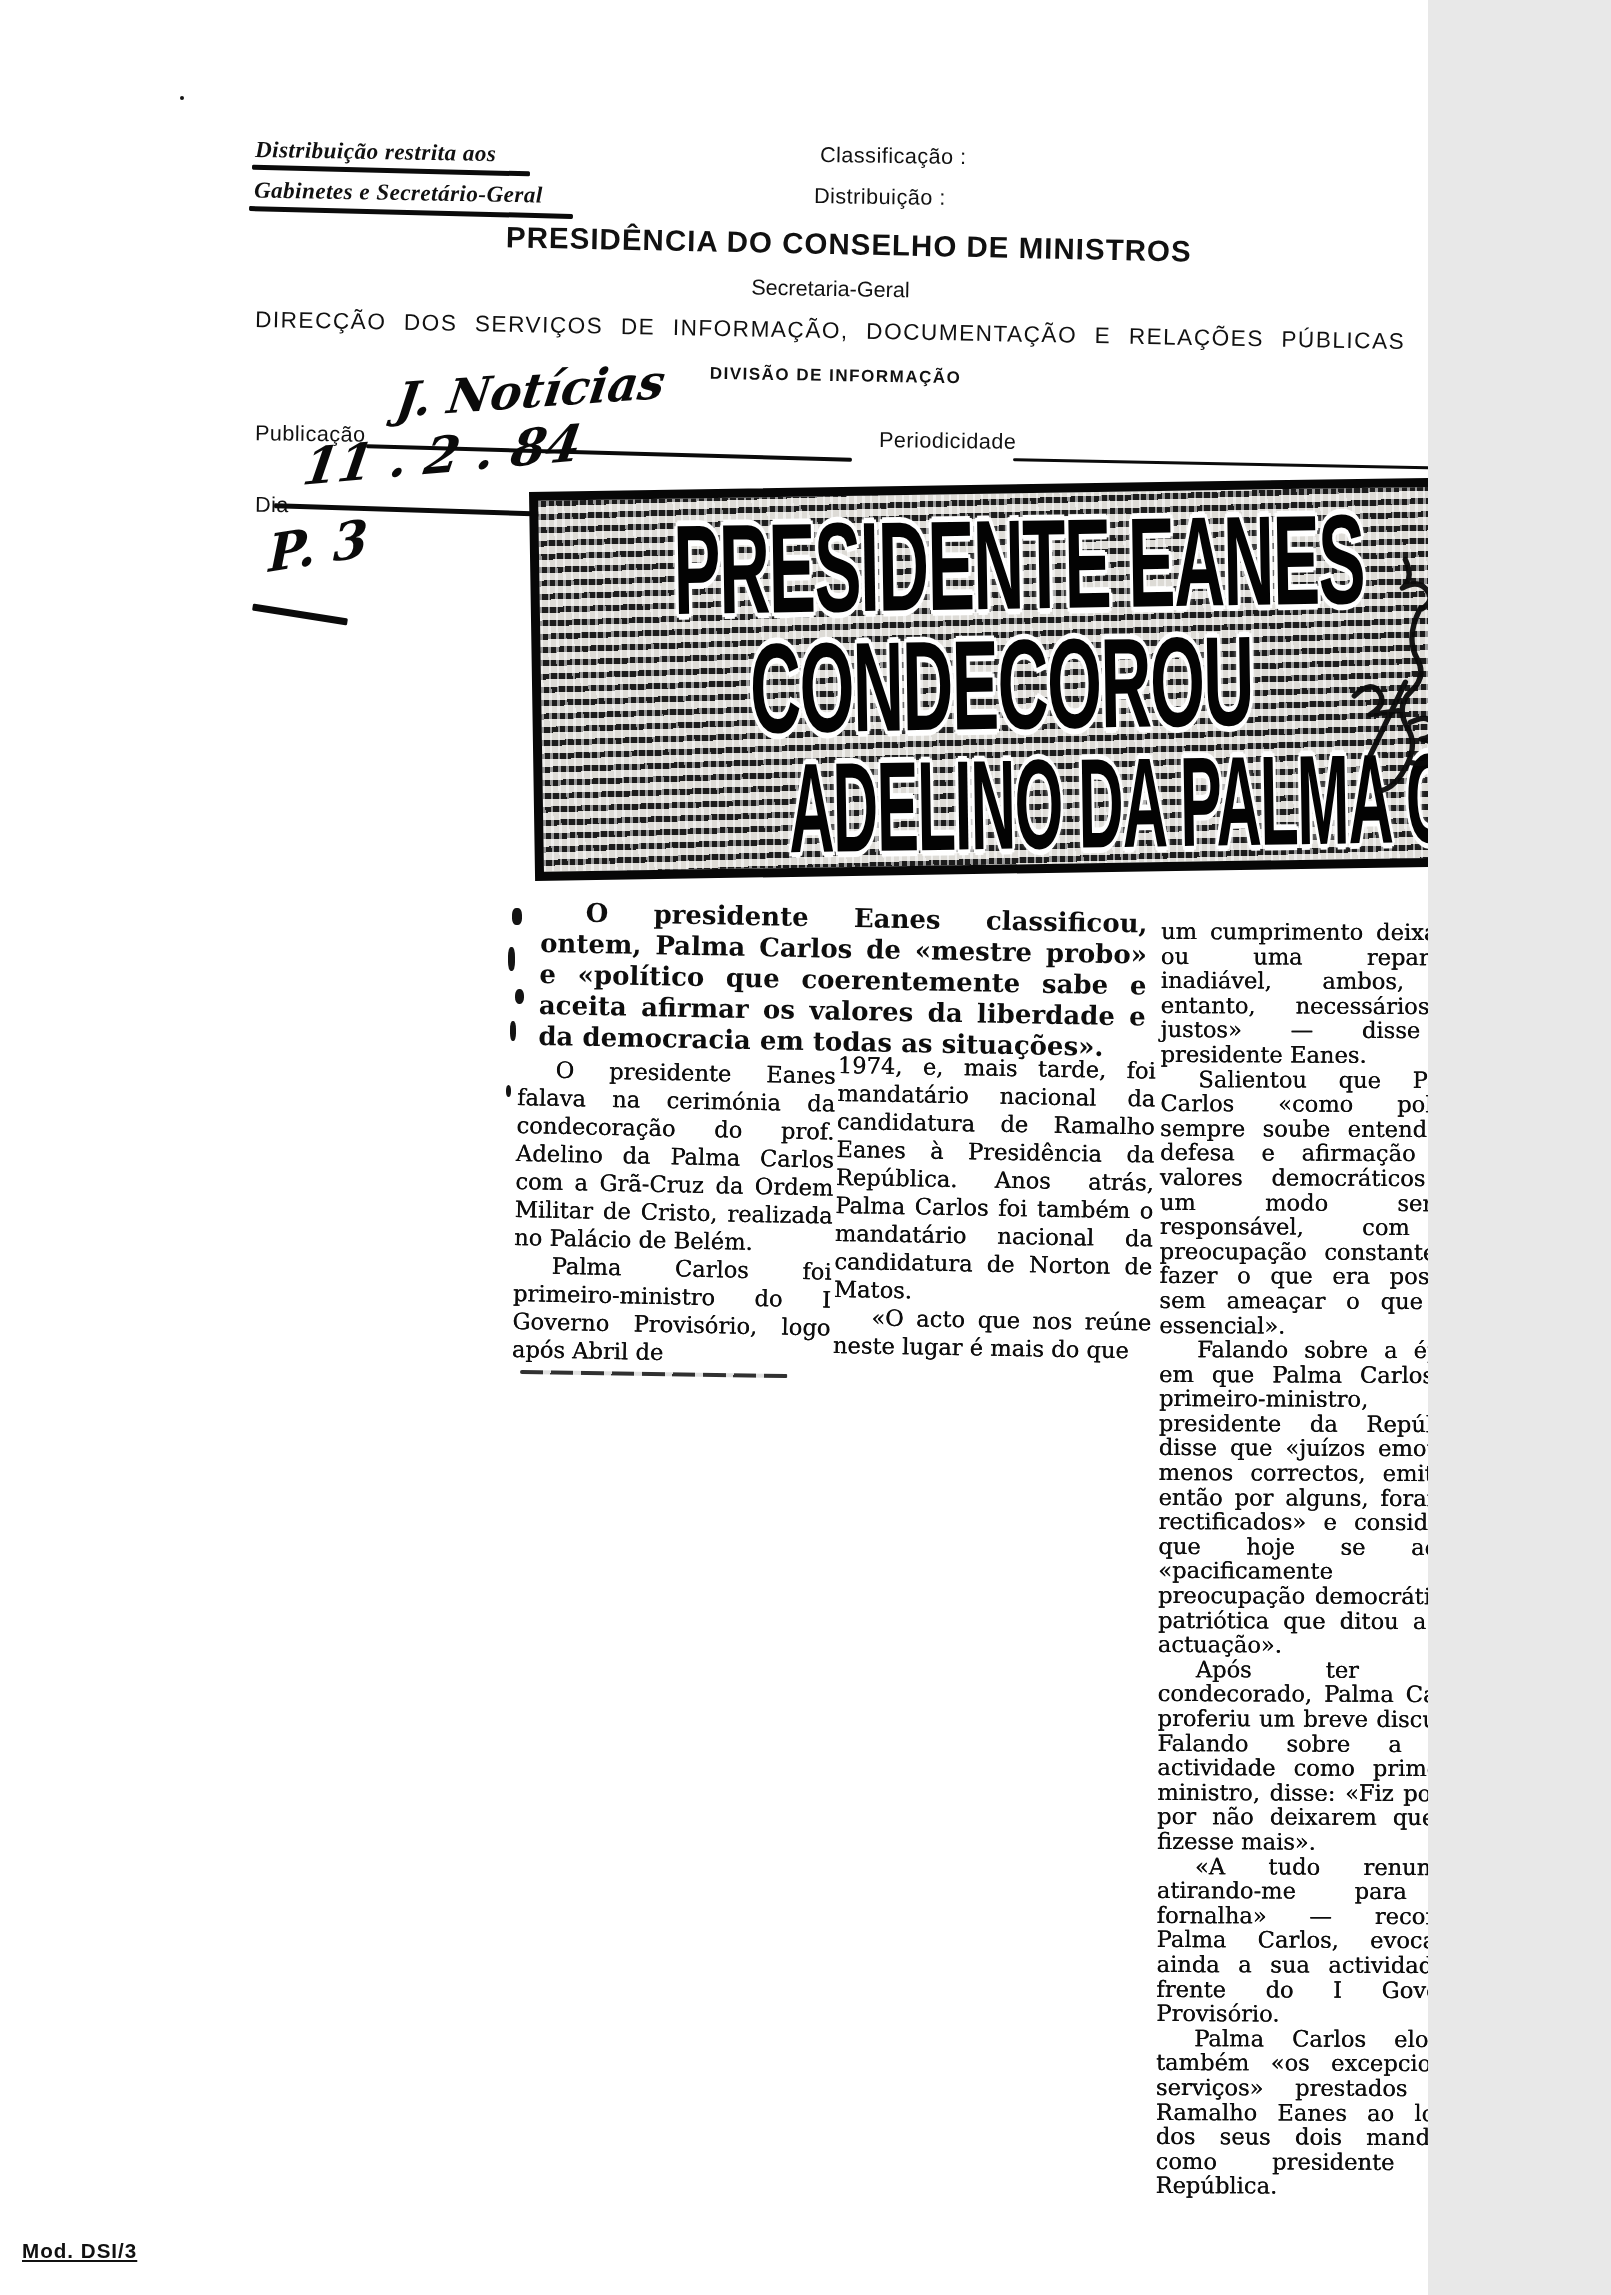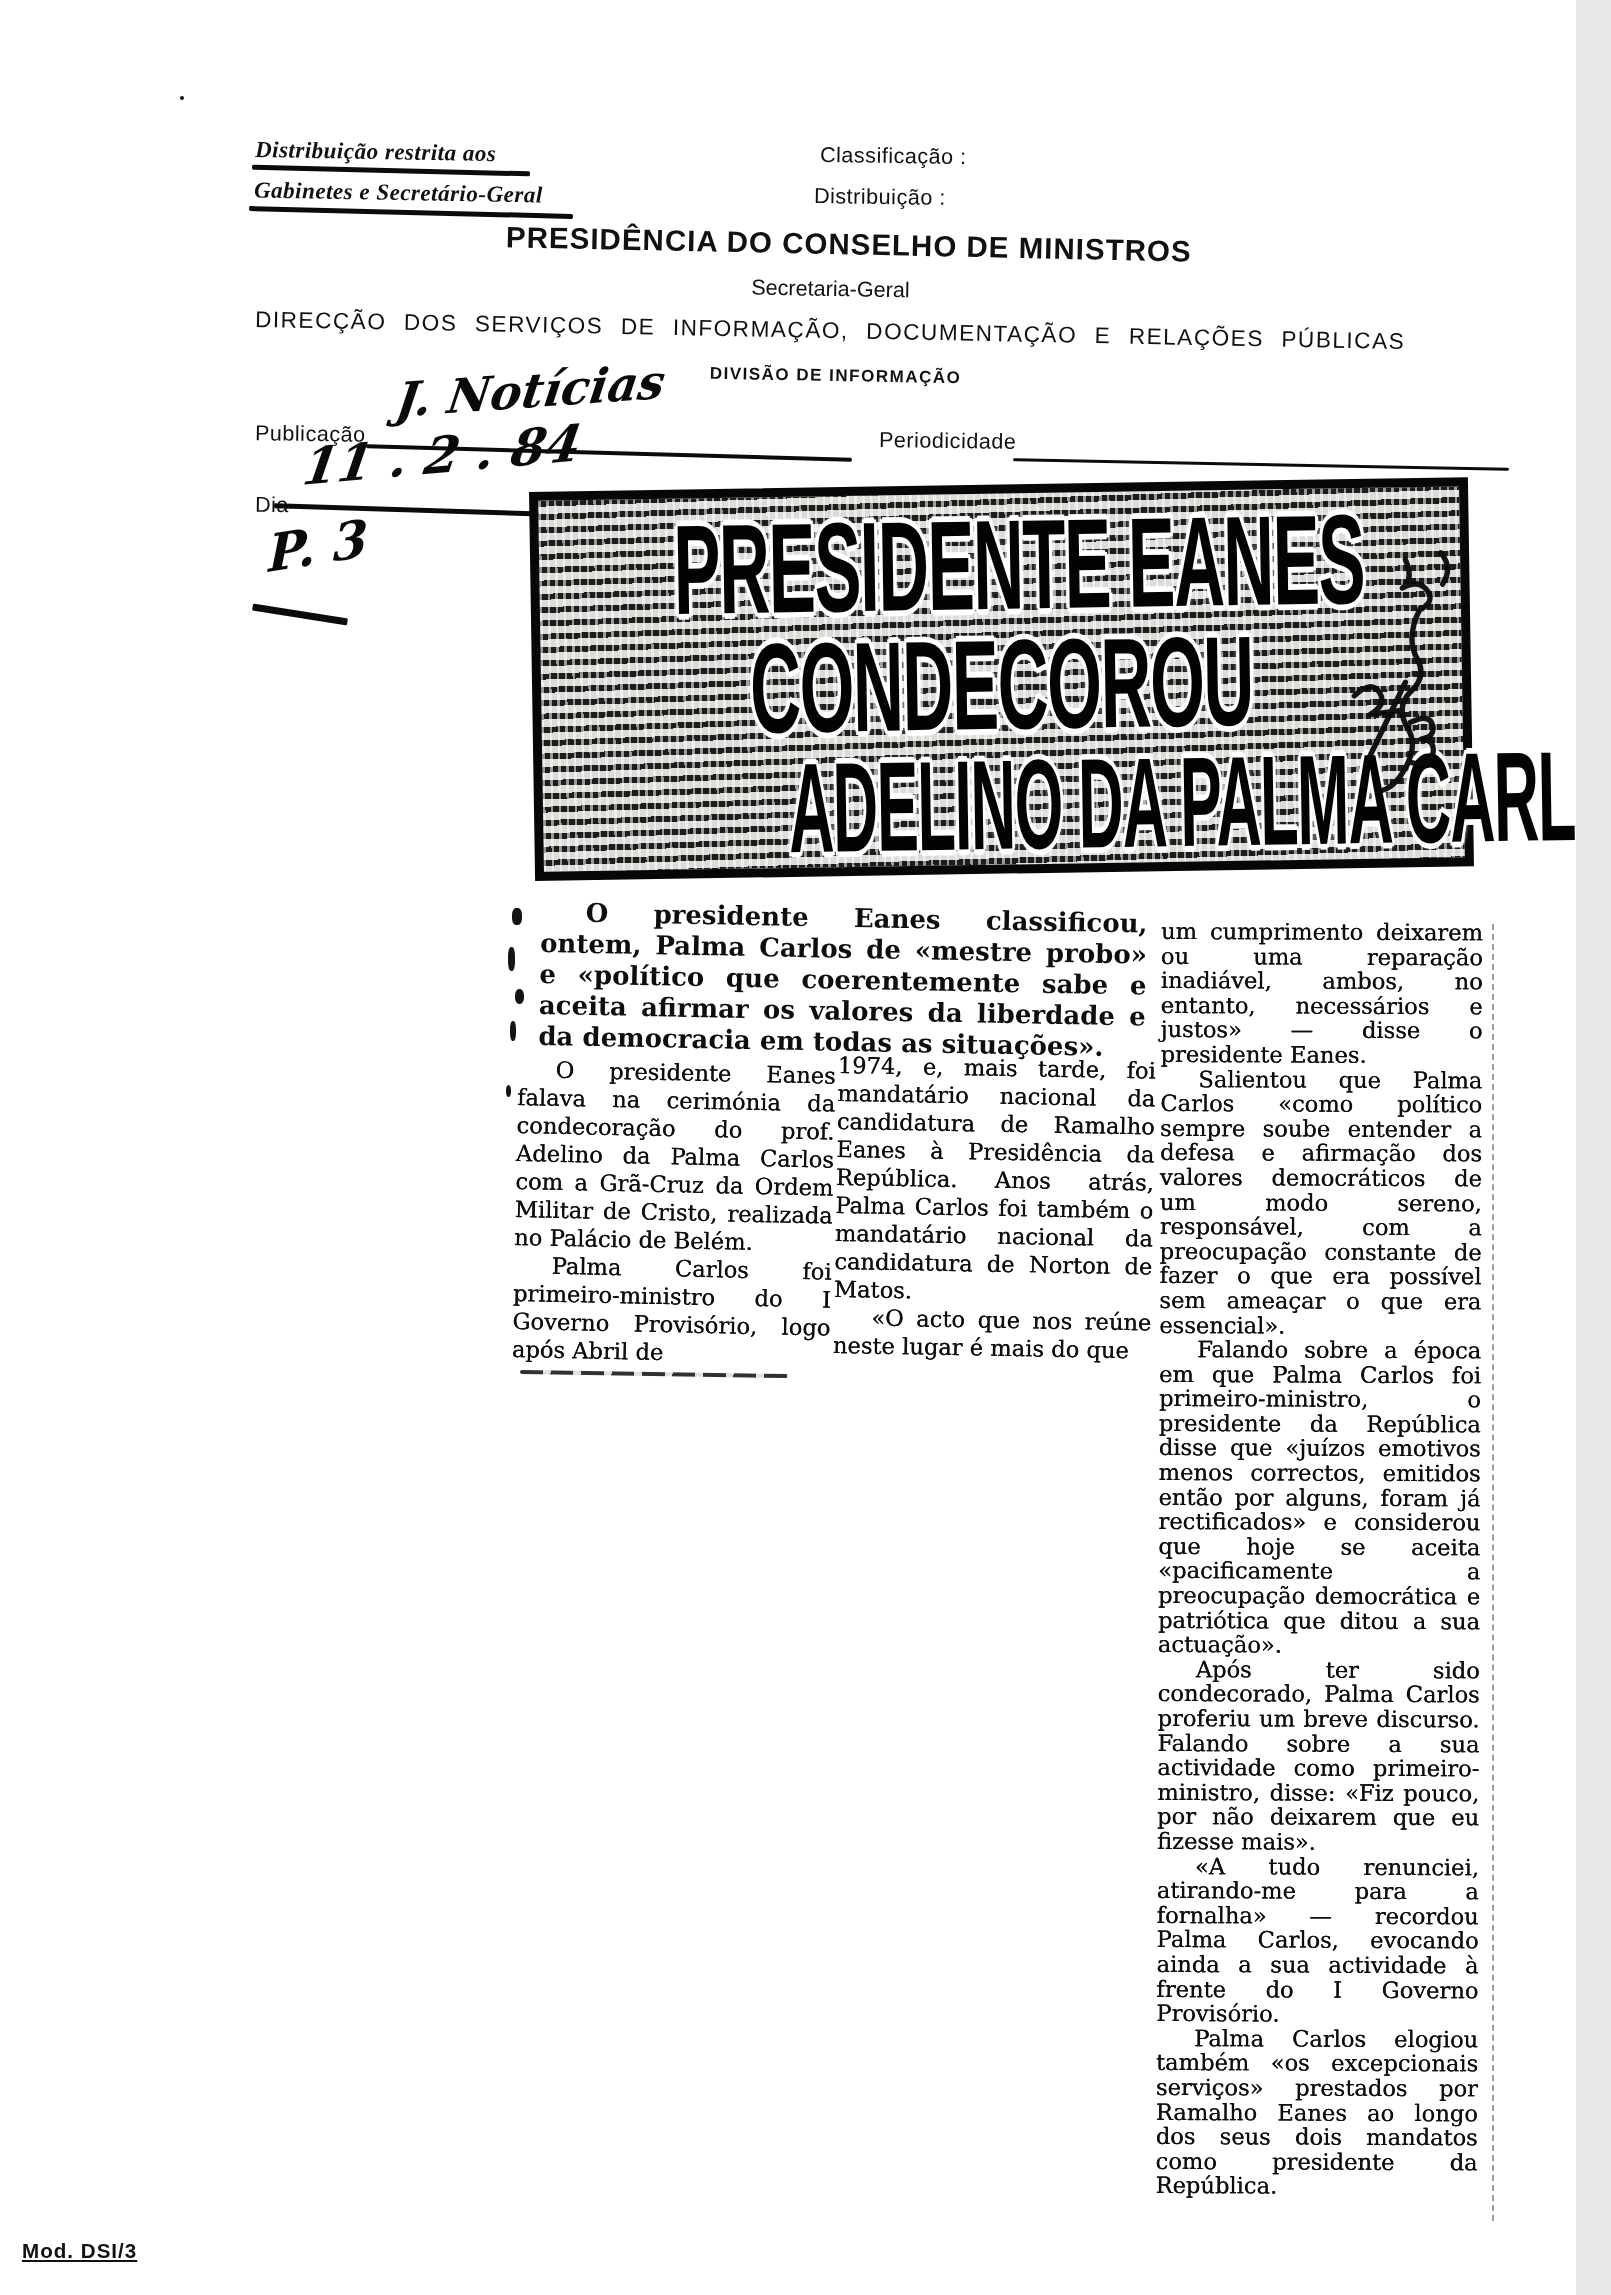--- a/index.html
+++ b/index.html
@@ -1,17 +1,17 @@
 <!DOCTYPE html>
 <html style="font-size:7.9px"><head>
 <meta charset="utf-8">
 <style>
   html,body{margin:0;padding:0;background:#e8e8e8;}
   .page{
-    position:relative;width:1576px;height:2295px;background:#ffffff;
+    position:relative;width:1428px;height:2295px;background:#ffffff;
     overflow:hidden;color:#111;font-family:"Liberation Sans",sans-serif;
   }
   .abs{position:absolute;}
 
   
   .it-note{
     font-family:"Liberation Serif",serif;font-style:italic;font-weight:600;
     font-size:23px;letter-spacing:0.5px;white-space:nowrap;transform:rotate(1deg);
   }
   .rule{background:#0b0b0b;height:5.4px;border-radius:1.5px;}

